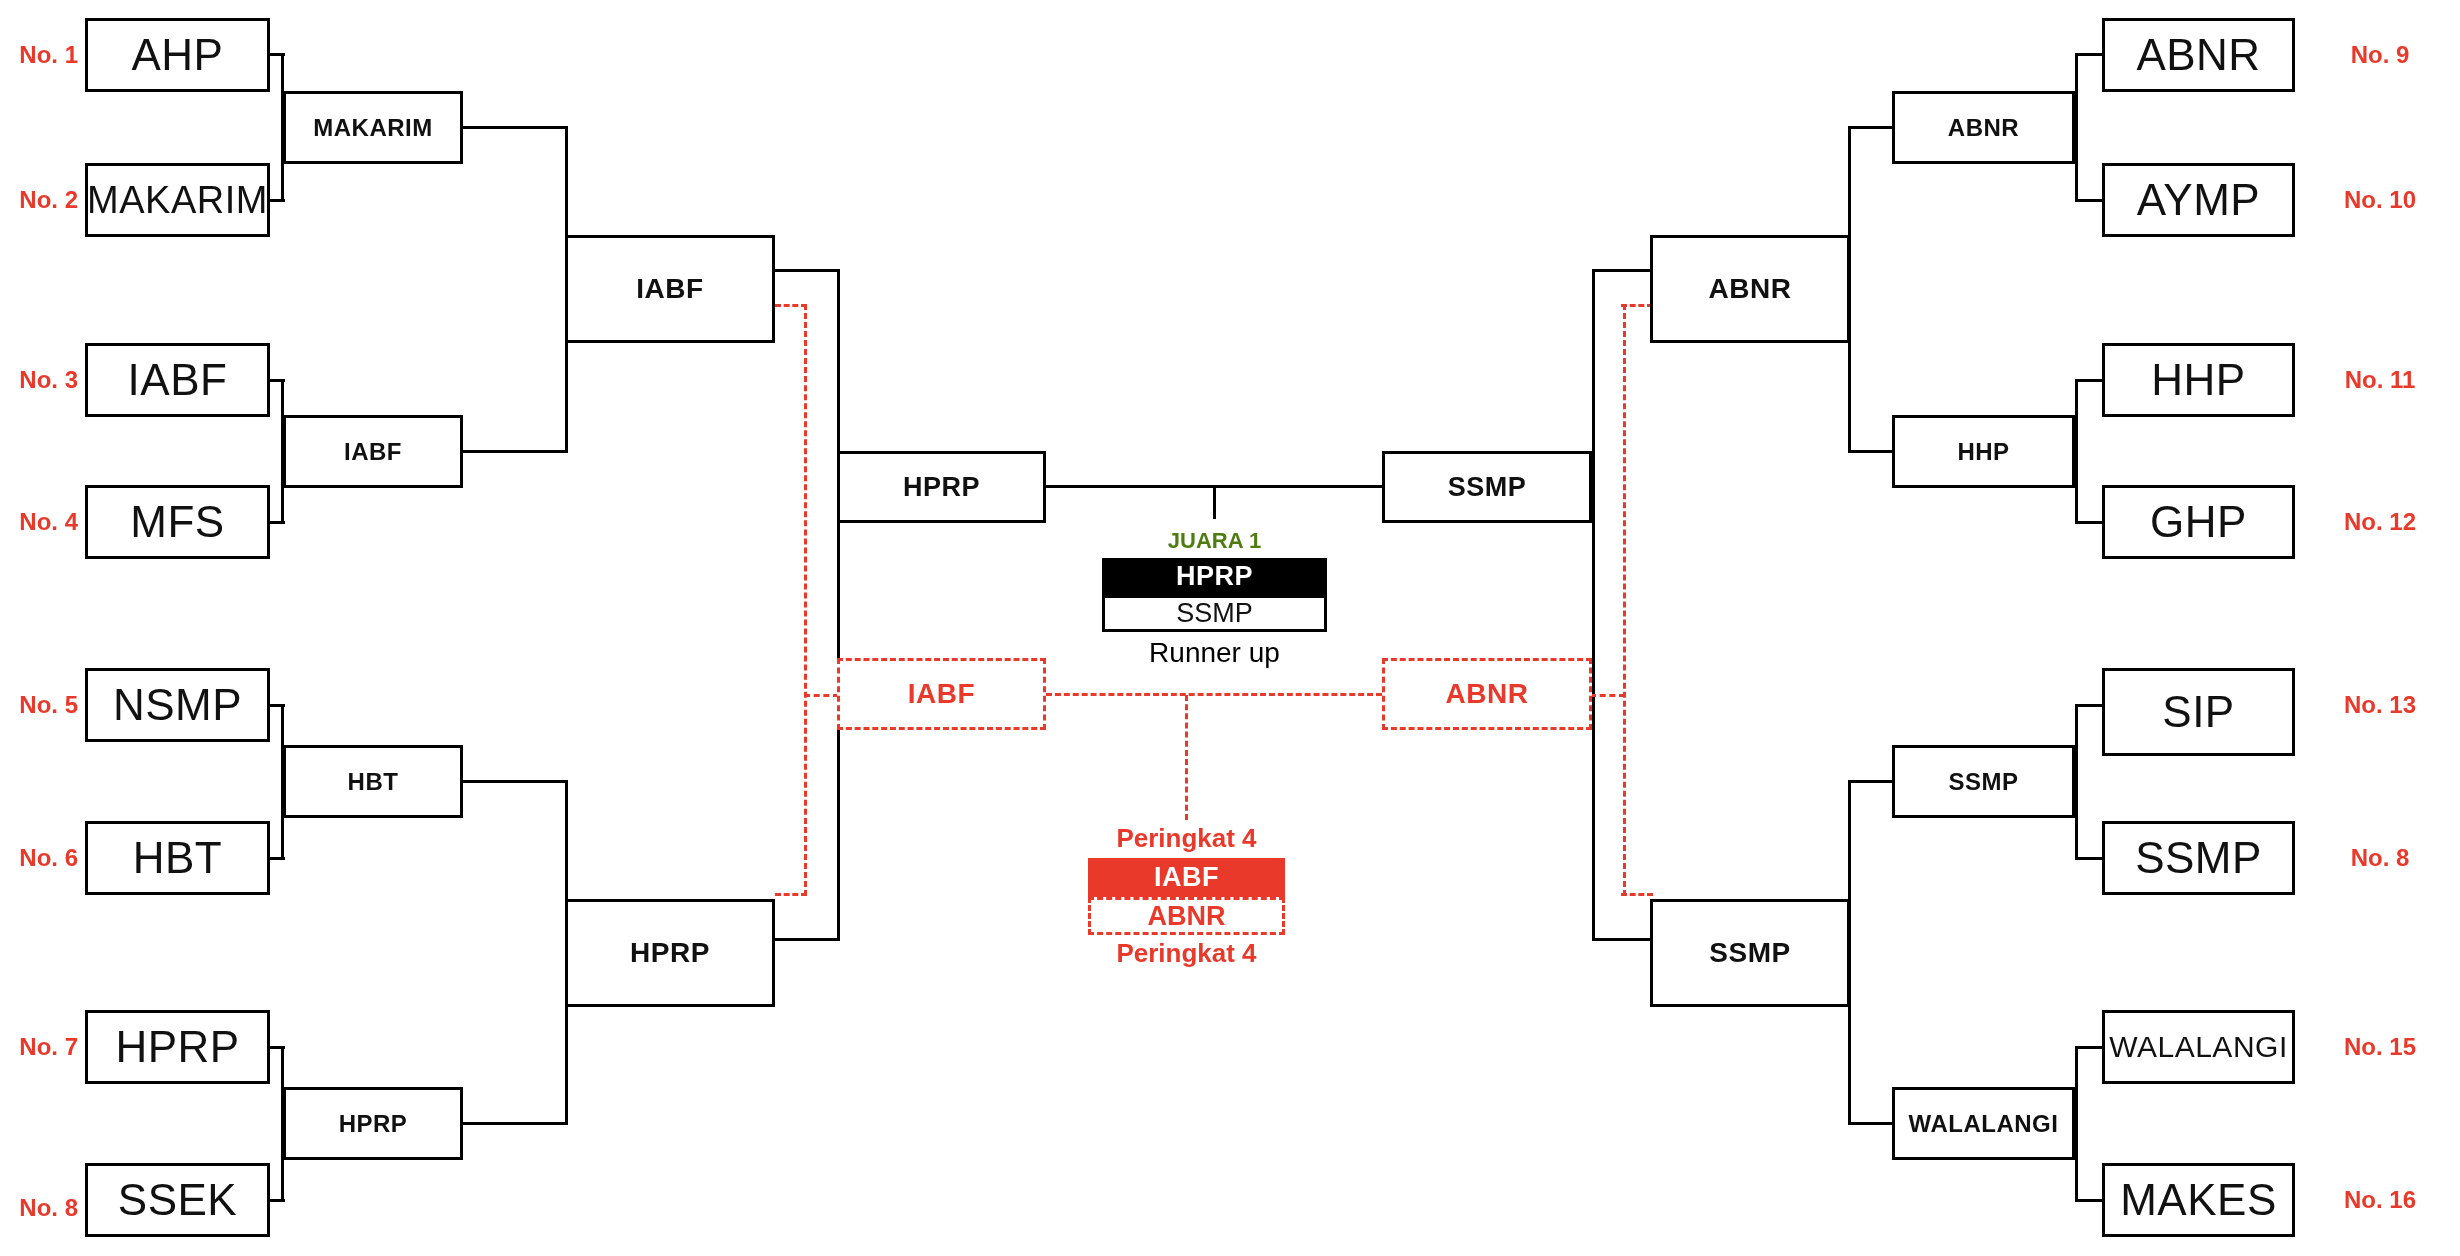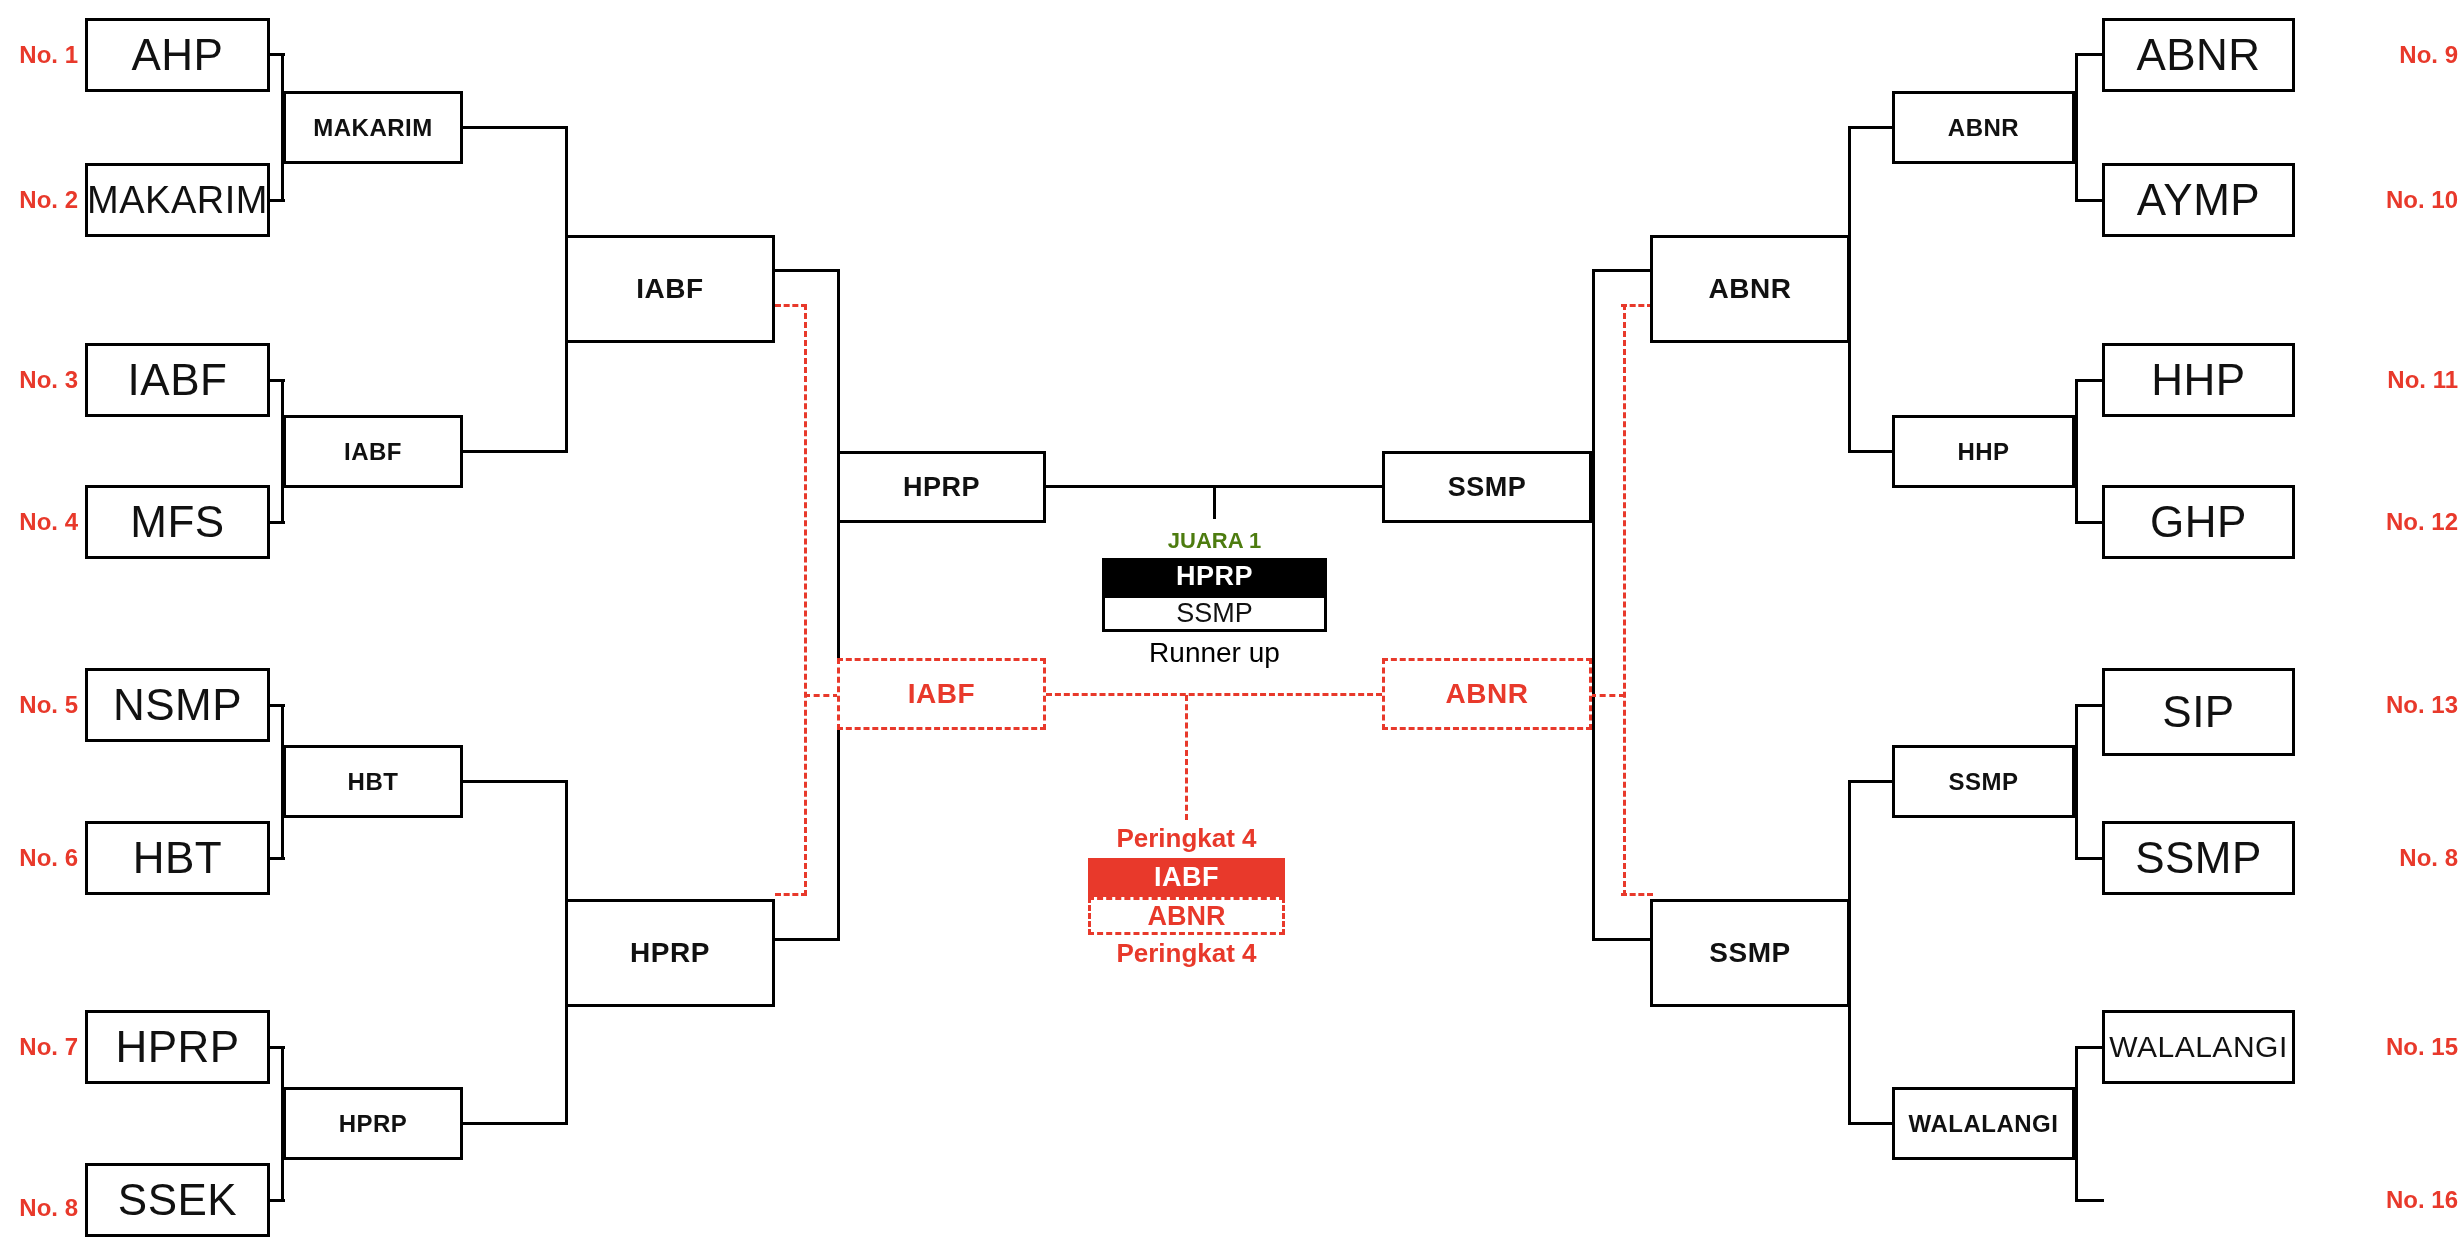--- a/index.html
+++ b/index.html
@@ -16,21 +16,21 @@
   .box .lbl{white-space:nowrap;letter-spacing:.5px;color:#111;}
   .seed .lbl{font-size:44px;font-weight:normal;}
   .r2 .lbl{font-size:24px;font-weight:bold;}
   .semi .lbl{font-size:28px;font-weight:bold;}
   .finalist .lbl{font-size:27px;font-weight:bold;}
   .dotted{border:3px dashed #e8392b;}
   .dotted .lbl{color:#e8392b;font-size:28px;font-weight:bold;}
   .no-label{position:absolute;font-size:24px;font-weight:bold;color:#e8392b;
             line-height:30px;z-index:2;white-space:nowrap;}
   .no-left{left:0;width:78px;text-align:right;}
-  .no-right{left:2302px;width:156px;text-align:right;}
+  .no-right{left:2302px;width:156px;text-align:center;}
   
   .ctr{position:absolute;text-align:center;z-index:3;box-sizing:border-box;
        display:flex;align-items:center;justify-content:center;white-space:nowrap;}
   .t-champ-label{font-size:22px;font-weight:bold;color:#4d7c0f;}
   .b-champ{background:#000;color:#fff;font-size:27px;font-weight:bold;letter-spacing:.5px;}
   .b-runner{background:#fff;border:3px solid #000;color:#111;font-size:27px;}
   .t-runner-label{font-size:28px;color:#000;}
   .t-rank{font-size:26px;font-weight:bold;color:#e8392b;}
   .b-third{background:#e8392b;color:#fff;font-size:27px;font-weight:bold;letter-spacing:.5px;}
   .b-fourth{background:#fff;border:3px dashed #e8392b;color:#e8392b;font-size:27px;font-weight:bold;}
@@ -214,20 +214,23 @@
     </div>
   <div class="box seed" style="left:2102px;top:668px;width:193px;height:88px">
       <span class="lbl" style="font-size: 44px;">SIP</span>
     </div>
   <div class="box seed" style="left:2102px;top:821px;width:193px;height:74px">
       <span class="lbl" style="font-size: 44px;">SSMP</span>
     </div>
   <div class="box seed" style="left:2102px;top:1010px;width:193px;height:74px">
       <span class="lbl" style="font-size: 30px;">WALALANGI</span>
     </div>
+  <div class="box seed" style="left:2102px;top:1163px;width:193px;height:74px">
+      <span class="lbl" style="font-size: 44px;">MAKES</span>
+    </div>
 
   <div class="no-label no-right" style="top:40px">No. 9</div>
   <div class="no-label no-right" style="top:185px">No. 10</div>
   <div class="no-label no-right" style="top:365px">No. 11</div>
   <div class="no-label no-right" style="top:507px">No. 12</div>
   <div class="no-label no-right" style="top:690px">No. 13</div>
   <div class="no-label no-right" style="top:843px">No. 8</div>
   <div class="no-label no-right" style="top:1032px">No. 15</div>
   <div class="no-label no-right" style="top:1185px">No. 16</div>
 

